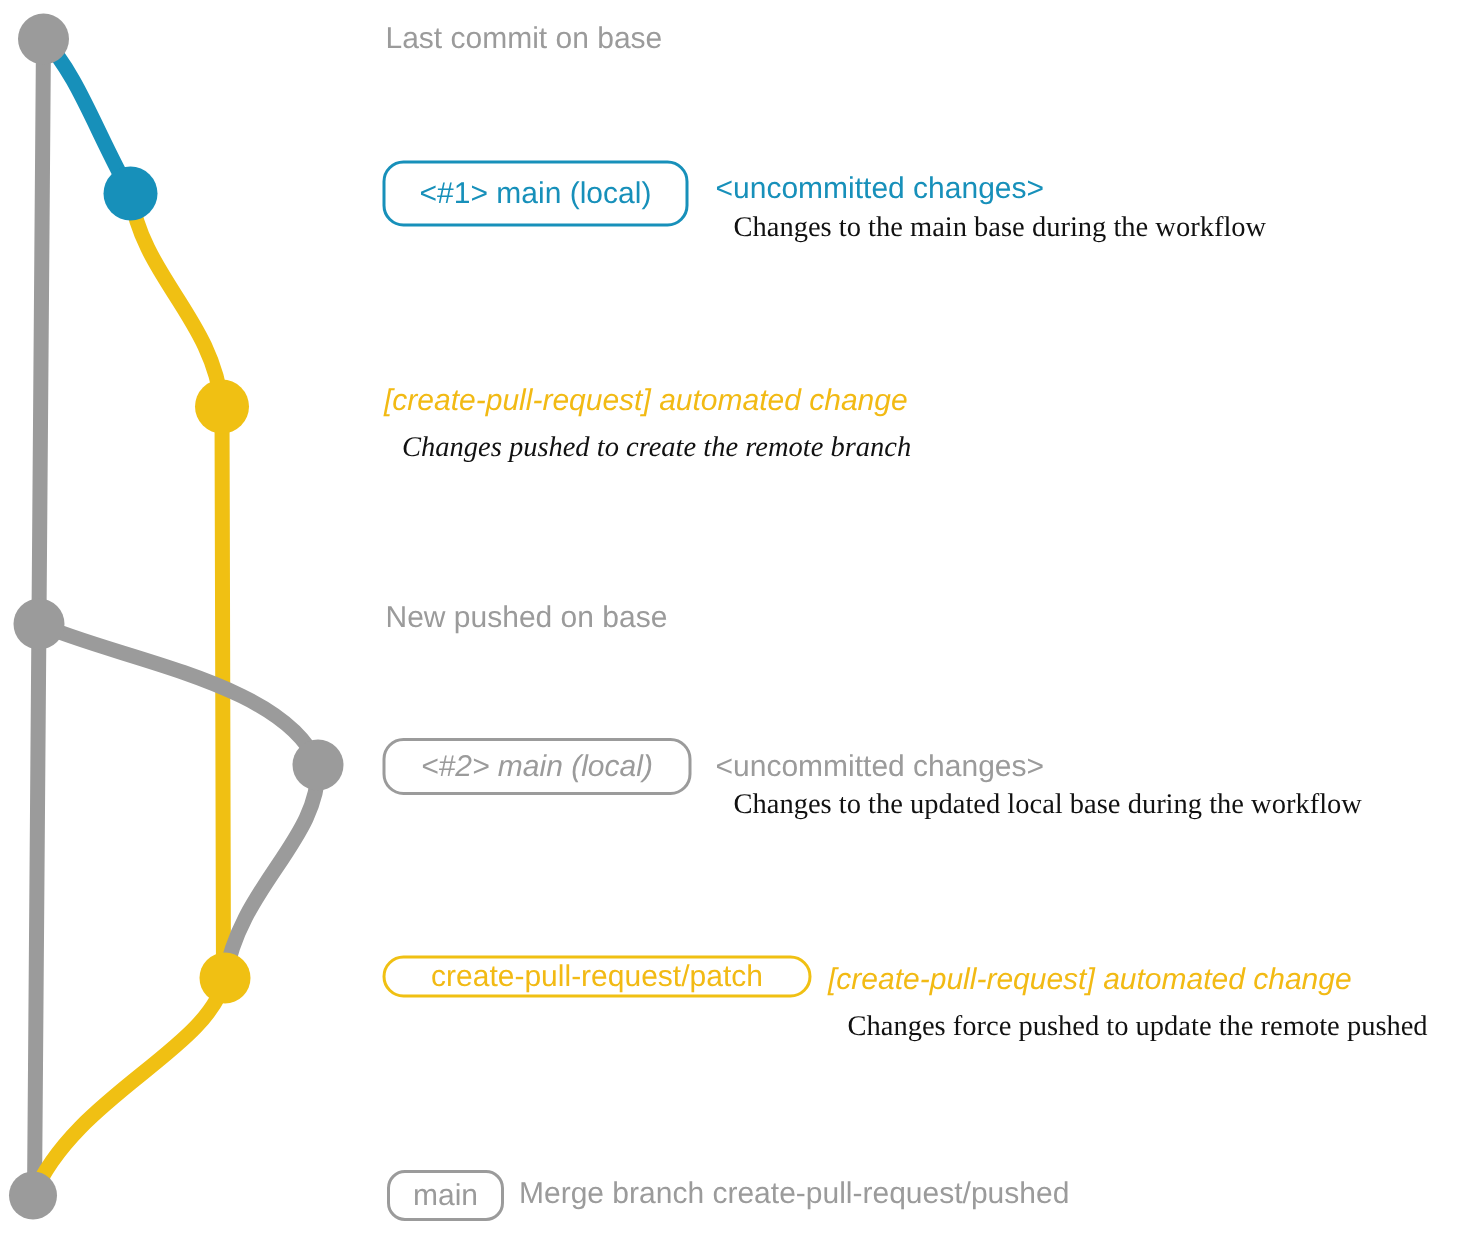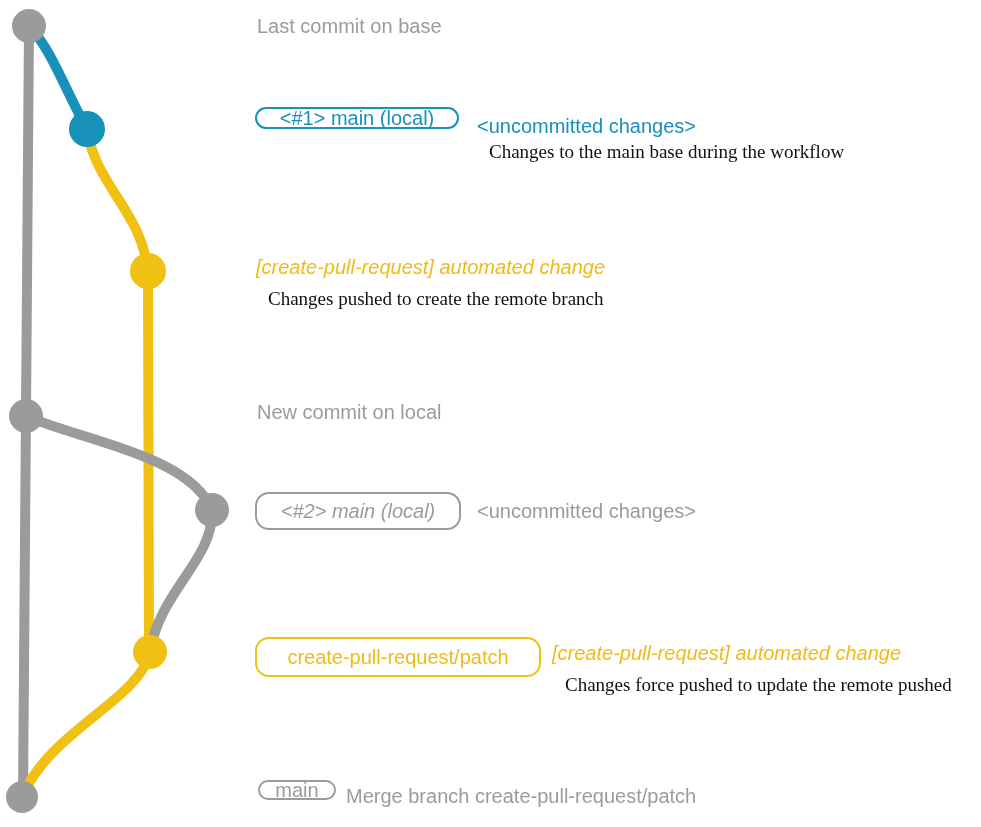--- a/index.html
+++ b/index.html
@@ -28,30 +28,30 @@
   .serif{
     font-family:"Liberation Serif",serif;color:var(--description_text);
     font-size:19px;line-height:22px;
   }
 
   .badge{
     position:absolute;display:flex;align-items:center;justify-content:center;
     border:2px solid;border-radius:14px;font-size:20px;white-space:nowrap;
     background:var(--background);
   }
-  .badge-1{left:255px;top:107px;width:204px;height:22px;color:var(--blue);border-color:var(--blue);}
+  .badge-1{left:255px;top:107px;width:204px;height:44px;color:var(--blue);border-color:var(--blue);}
   .badge-2{left:255px;top:492px;width:206px;height:38px;color:var(--gray);border-color:var(--gray);font-style:italic;}
-  .badge-3{left:255px;top:637px;width:286px;height:40px;color:var(--yellow_text);border-color:var(--yellow);}
-  .badge-main{left:258px;top:780px;width:78px;height:20px;color:var(--gray);border-color:var(--gray);border-radius:12px;}
+  .badge-3{left:255px;top:637px;width:286px;height:28px;color:var(--yellow_text);border-color:var(--yellow);}
+  .badge-main{left:258px;top:780px;width:78px;height:34px;color:var(--gray);border-color:var(--gray);border-radius:12px;}
 
   .t-last{left:257px;top:14px;}
   .t-status1{left:477px;top:114px;}
   .t-desc1{left:489px;top:141px;}
   .t-auto1{left:256px;top:255px;}
-  .t-desc2{left:268px;top:288px;}
+  .t-desc2{left:268px;top:288px;font-style:italic;}
   .t-new{left:257px;top:400px;}
   .t-status2{left:477px;top:499px;}
   .t-desc3{left:489px;top:526px;}
   .t-auto2{left:552px;top:641px;}
   .t-desc4{left:565px;top:674px;}
   .t-merge{left:346px;top:784px;}
 </style>
 </head>
 <body>
 
@@ -83,31 +83,32 @@
 
   <div class="badge badge-1">
     <span>&lt;#1&gt; main (local)</span>
   </div>
   <div class="txt blue-txt t-status1">&lt;uncommitted changes&gt;</div>
   <div class="txt serif t-desc1">Changes to the main base during the workflow</div>
 
   <div class="txt yellow-txt t-auto1">[create-pull-request] automated change</div>
   <div class="txt serif t-desc2">Changes pushed to create the remote branch</div>
 
-  <div class="txt gray-txt t-new">New commit on local</div>
+  <div class="txt gray-txt t-new">New pushed on base</div>
 
   <div class="badge badge-2">
     <span>&lt;#2&gt; main (local)</span>
   </div>
   <div class="txt gray-txt t-status2">&lt;uncommitted changes&gt;</div>
+  <div class="txt serif t-desc3">Changes to the updated local base during the workflow</div>
 
   <div class="badge badge-3">
     <span>create-pull-request/patch</span>
   </div>
   <div class="txt yellow-txt t-auto2">[create-pull-request] automated change</div>
   <div class="txt serif t-desc4">Changes force pushed to update the remote pushed</div>
 
   <div class="badge badge-main">
     <span>main</span>
   </div>
-  <div class="txt gray-txt t-merge">Merge branch create-pull-request/patch</div>
+  <div class="txt gray-txt t-merge">Merge branch create-pull-request/pushed</div>
 
 </div>
 
 </body></html>

